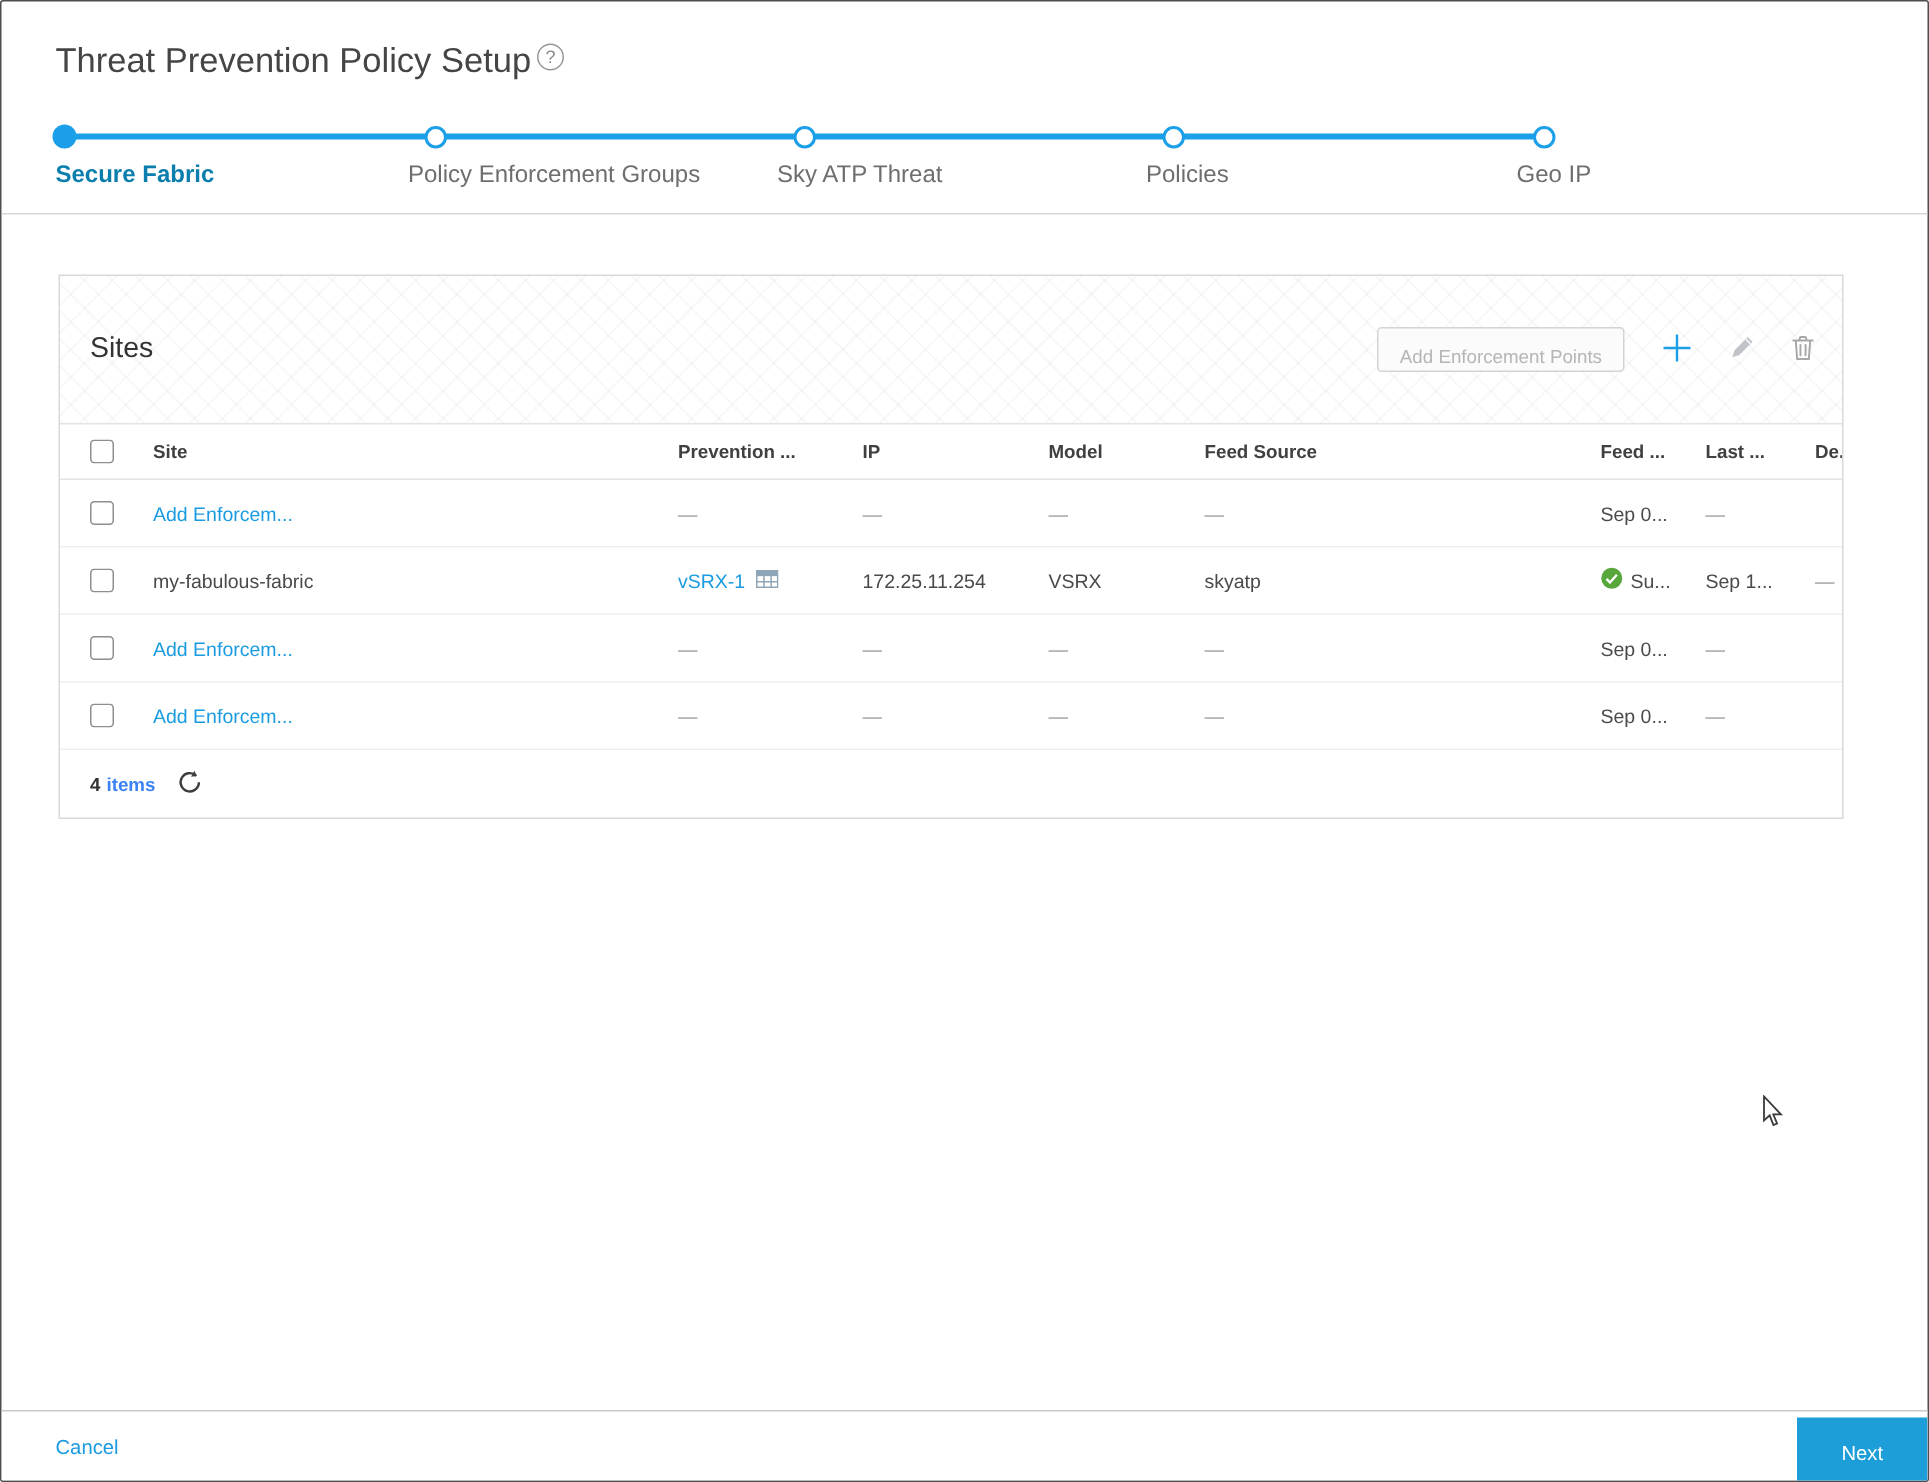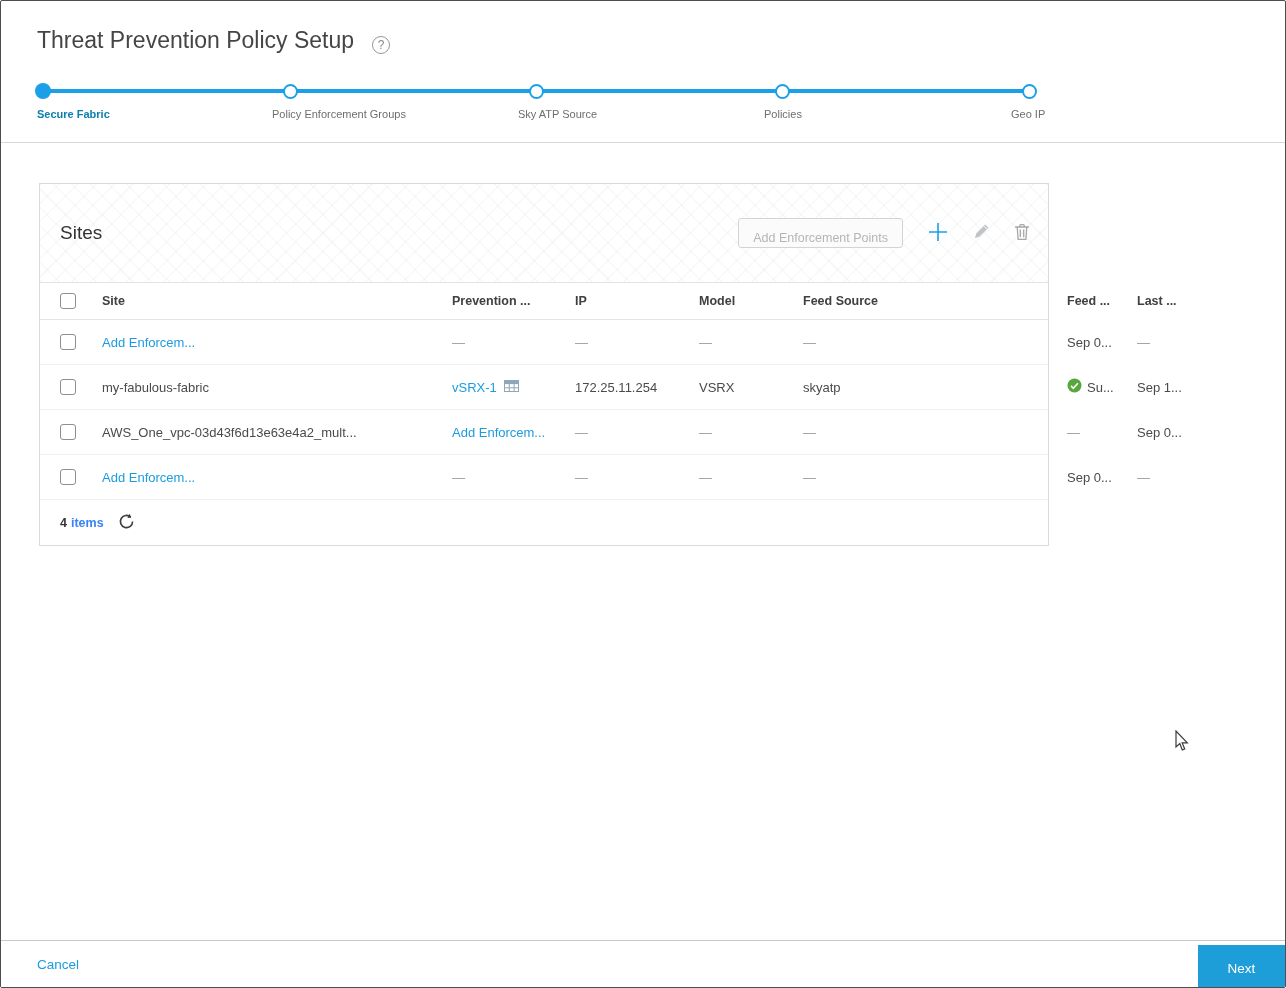--- a/index.html
+++ b/index.html
@@ -1,39 +1,39 @@
 <!DOCTYPE html>
 <html><head>
 <meta charset="utf-8">
 <style>
   * { margin:0; padding:0; box-sizing:border-box; }
   html,body { width:1286px; height:988px; background:#fff; font-family:"Liberation Sans", sans-serif; }
   .page { position:relative; width:1286px; height:988px; background:#fff; border:1px solid #4d4d4d; border-radius:2px; overflow:hidden; }
 
   
-  .page-header { position:absolute; left:36px; top:26px; display:flex; align-items:flex-end; gap:18px; }
+  .page-header { position:absolute; left:36px; top:26px; display:flex; align-items:flex-start; gap:4px; }
   .page-title { font-size:23px; font-weight:400; color:#454545; }
   .help-icon { width:18px; height:18px; border:1px solid #979797; border-radius:50%; color:#8a8a8a;
                font-size:12px; line-height:16px; text-align:center; display:inline-block; margin-top:2px; cursor:default; }
 
   
   .stepper { position:absolute; left:0; top:80px; width:100%; height:56px; }
   .step-line { position:absolute; left:42px; width:986px; top:8px; height:4px; background:#1b9fe8; }
   .step { position:absolute; top:0; width:0; }
   .step .dot { position:absolute; border-radius:50%; }
   .step .dot.filled { width:16px; height:16px; left:-8px; top:2px; background:#1b9fe8; }
   .step .dot.hollow { width:15px; height:15px; left:-7px; top:2.5px; background:#fff; border:2.5px solid #1b9fe8; }
-  .step .step-label { position:absolute; top:27px; left:-18px; font-size:11px; color:#6e6e6e; white-space:nowrap; }
+  .step .step-label { position:absolute; top:27px; left:-18px; font-size:16px; color:#6e6e6e; white-space:nowrap; }
   .step.active .step-label { left:-6px; color:#0a7fad; font-weight:700; }
   .step-0 { left:42px; } .step-1 { left:289px; } .step-2 { left:535px; } .step-3 { left:781px; } .step-4 { left:1028px; }
 
   .top-divider { position:absolute; left:0; top:141px; width:100%; border-top:1px solid #d8d8d8; }
 
   
-  .card { position:absolute; left:38px; top:182px; width:1010px; height:363px; border:1px solid #d9d9d9; background:#fff; }
+  .card { position:absolute; left:38px; top:182px; width:1190px; height:363px; border:1px solid #d9d9d9; background:#fff; }
   .card-header { height:98px; display:flex; align-items:center; justify-content:space-between; padding:0 18px 0 20px;
     background-image:
       repeating-linear-gradient(45deg, rgba(120,130,140,0.05) 0 1.5px, transparent 1.5px 13px),
       repeating-linear-gradient(135deg, rgba(120,130,140,0.05) 0 1.5px, transparent 1.5px 13px);
   }
   .card-title { font-size:19px; font-weight:400; color:#333; }
   .toolbar { display:flex; align-items:center; gap:24px; }
   .btn-disabled { height:30px; padding:12px 14px; font-size:12.5px; color:#b5b5b5; background:#fbfbfb;
                   border:1px solid #d4d4d4; border-radius:3px; font-family:inherit; }
   .icon-btn { background:none; border:none; padding:0; display:flex; align-items:center; cursor:pointer; }
@@ -82,21 +82,21 @@
     <div class="step step-0 active">
       <div class="dot filled"></div>
       <div class="step-label">Secure Fabric</div>
     </div>
     <div class="step step-1">
       <div class="dot hollow"></div>
       <div class="step-label">Policy Enforcement Groups</div>
     </div>
     <div class="step step-2">
       <div class="dot hollow"></div>
-      <div class="step-label">Sky ATP Source</div>
+      <div class="step-label">Sky ATP Threat</div>
     </div>
     <div class="step step-3">
       <div class="dot hollow"></div>
       <div class="step-label">Policies</div>
     </div>
     <div class="step step-4">
       <div class="dot hollow"></div>
       <div class="step-label">Geo IP</div>
     </div>
   </div>
@@ -192,21 +192,20 @@
         <span>Su...</span>
       </div>
       <div class="cell">Sep 1...</div>
       <div class="cell dash">—</div>
     </div>
 
     <div class="trow">
       <div class="cell c-check">
           <input type="checkbox" style="">
         </div>
-      <div class="cell">AWS_One_vpc-03d43f6d13e63e4a2_mult...</div>
       <div class="cell enf-cell">
           <a class="link">Add Enforcem...</a>
         </div>
       <div class="cell dash">—</div>
       <div class="cell dash">—</div>
       <div class="cell dash">—</div>
       <div class="cell dash">—</div>
       <div class="cell">Sep 0...</div>
       <div class="cell dash">—</div>
     </div>

